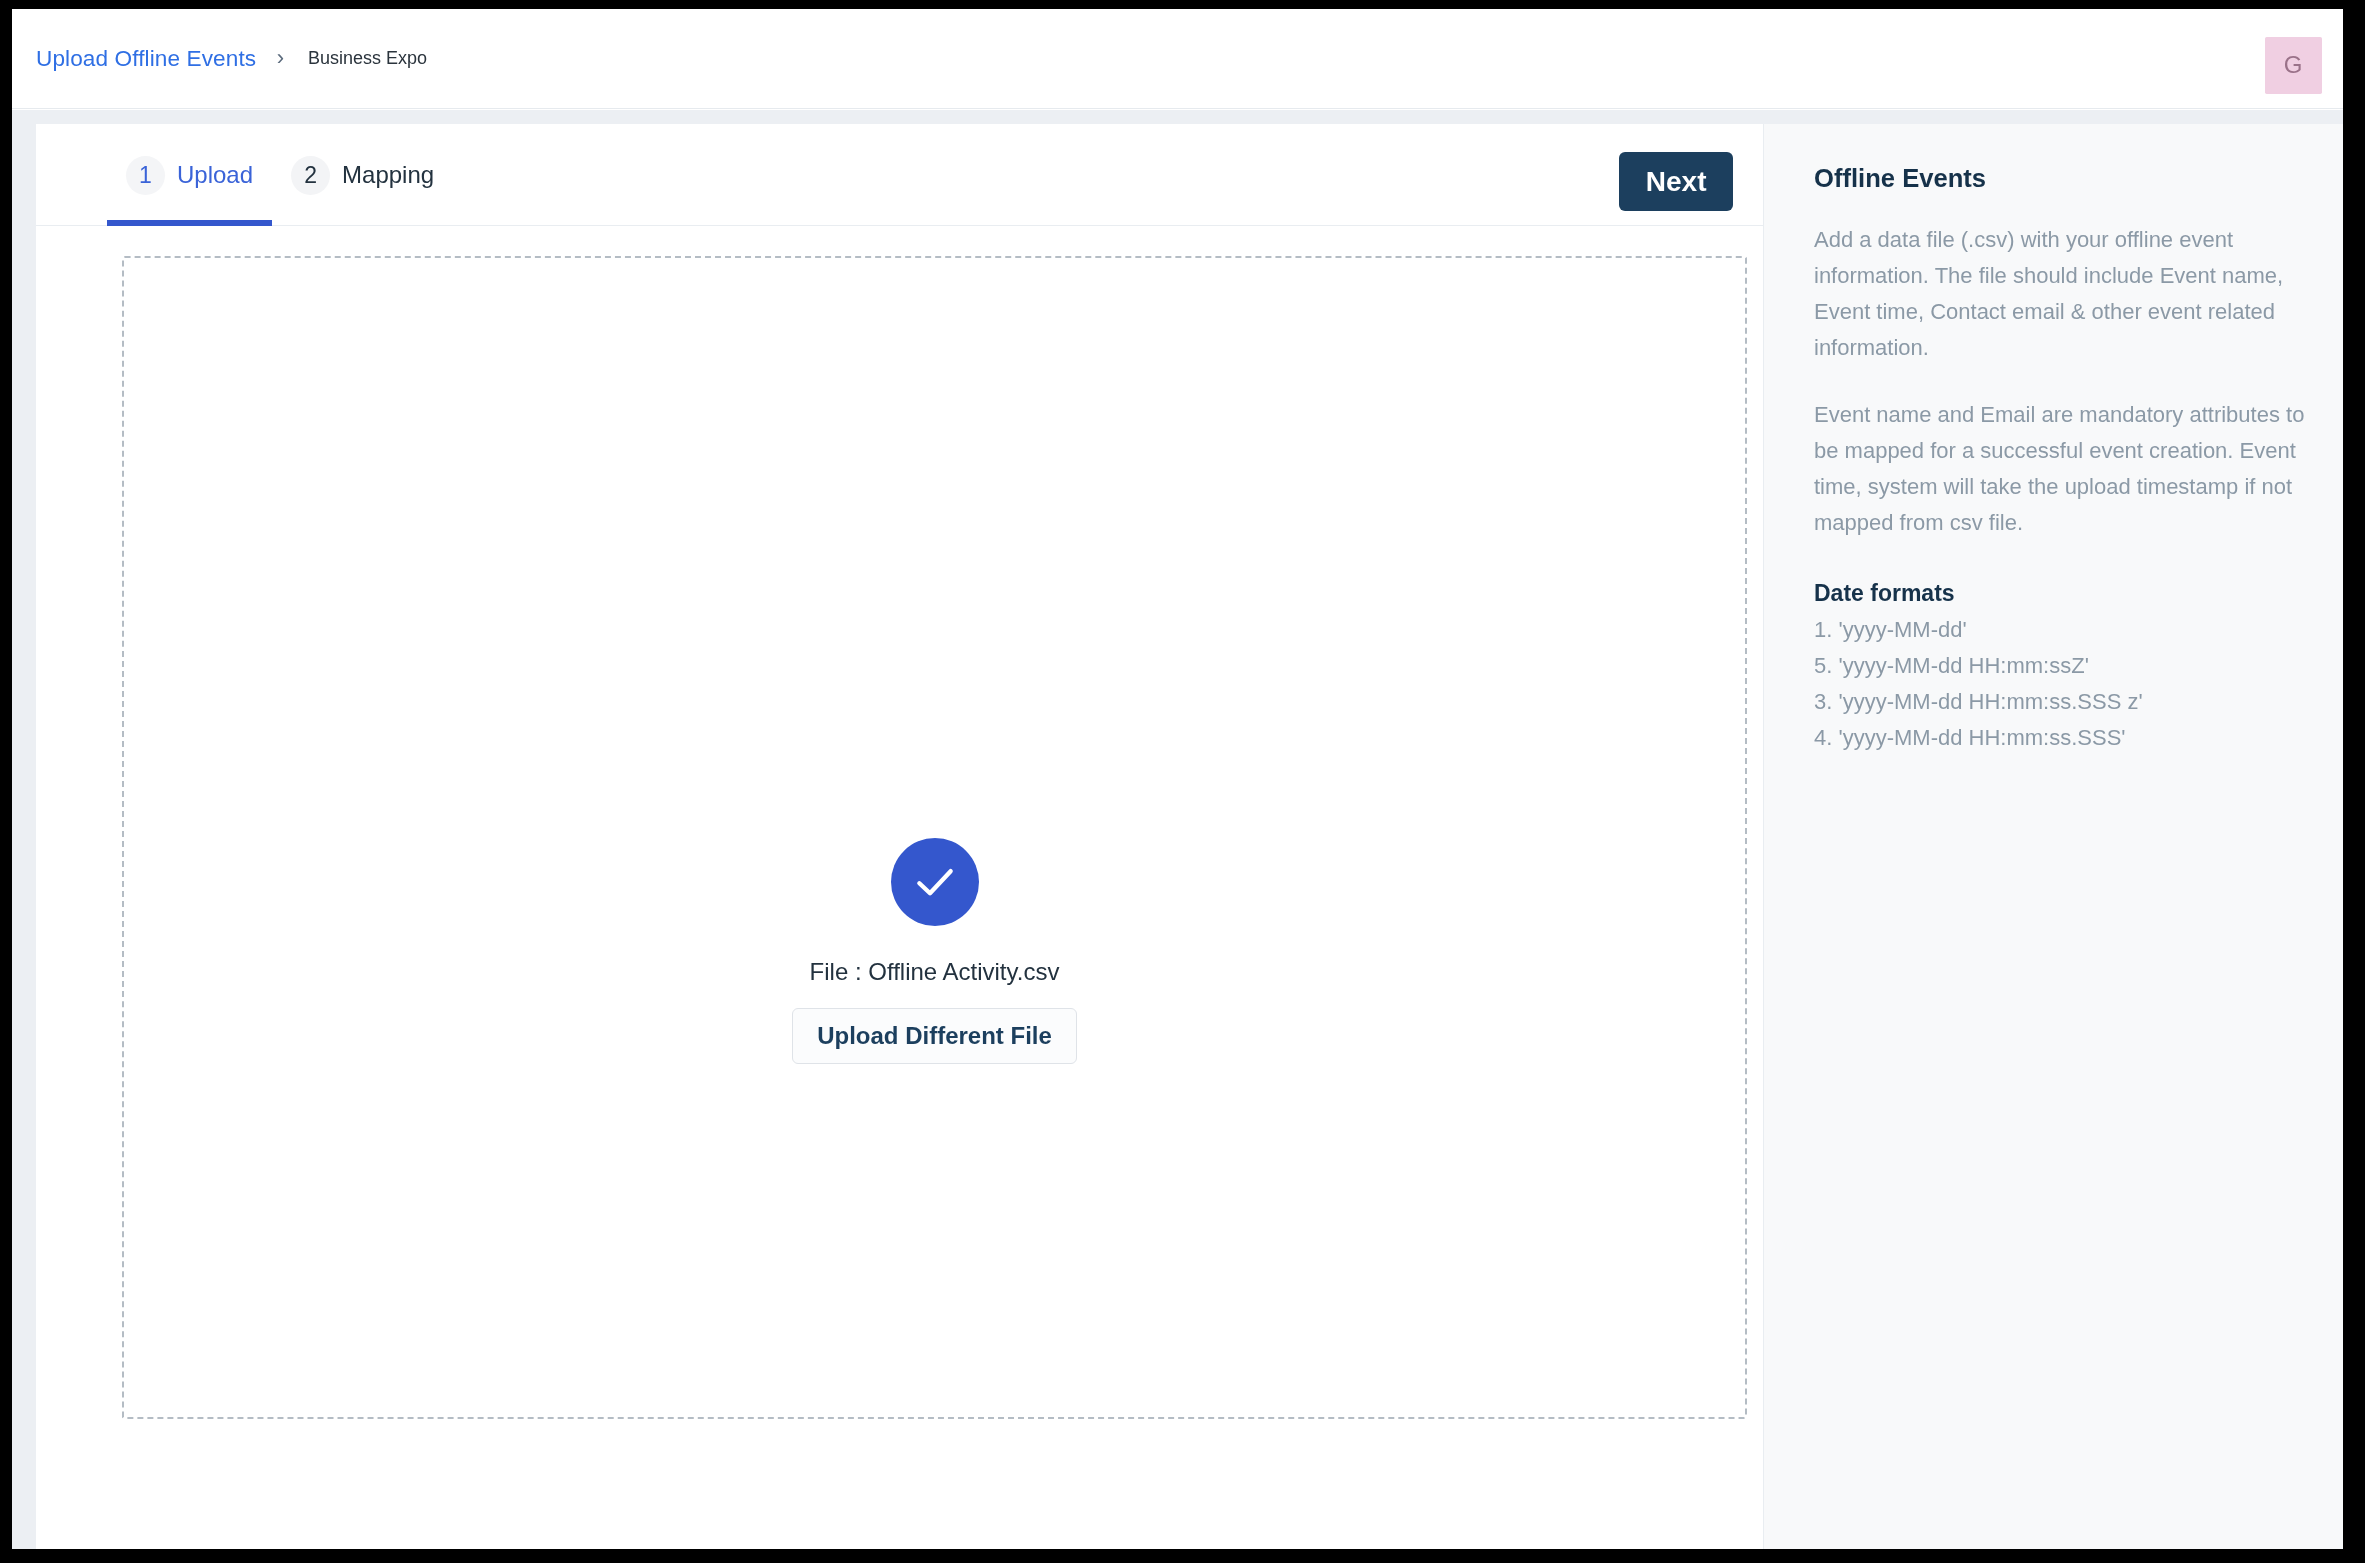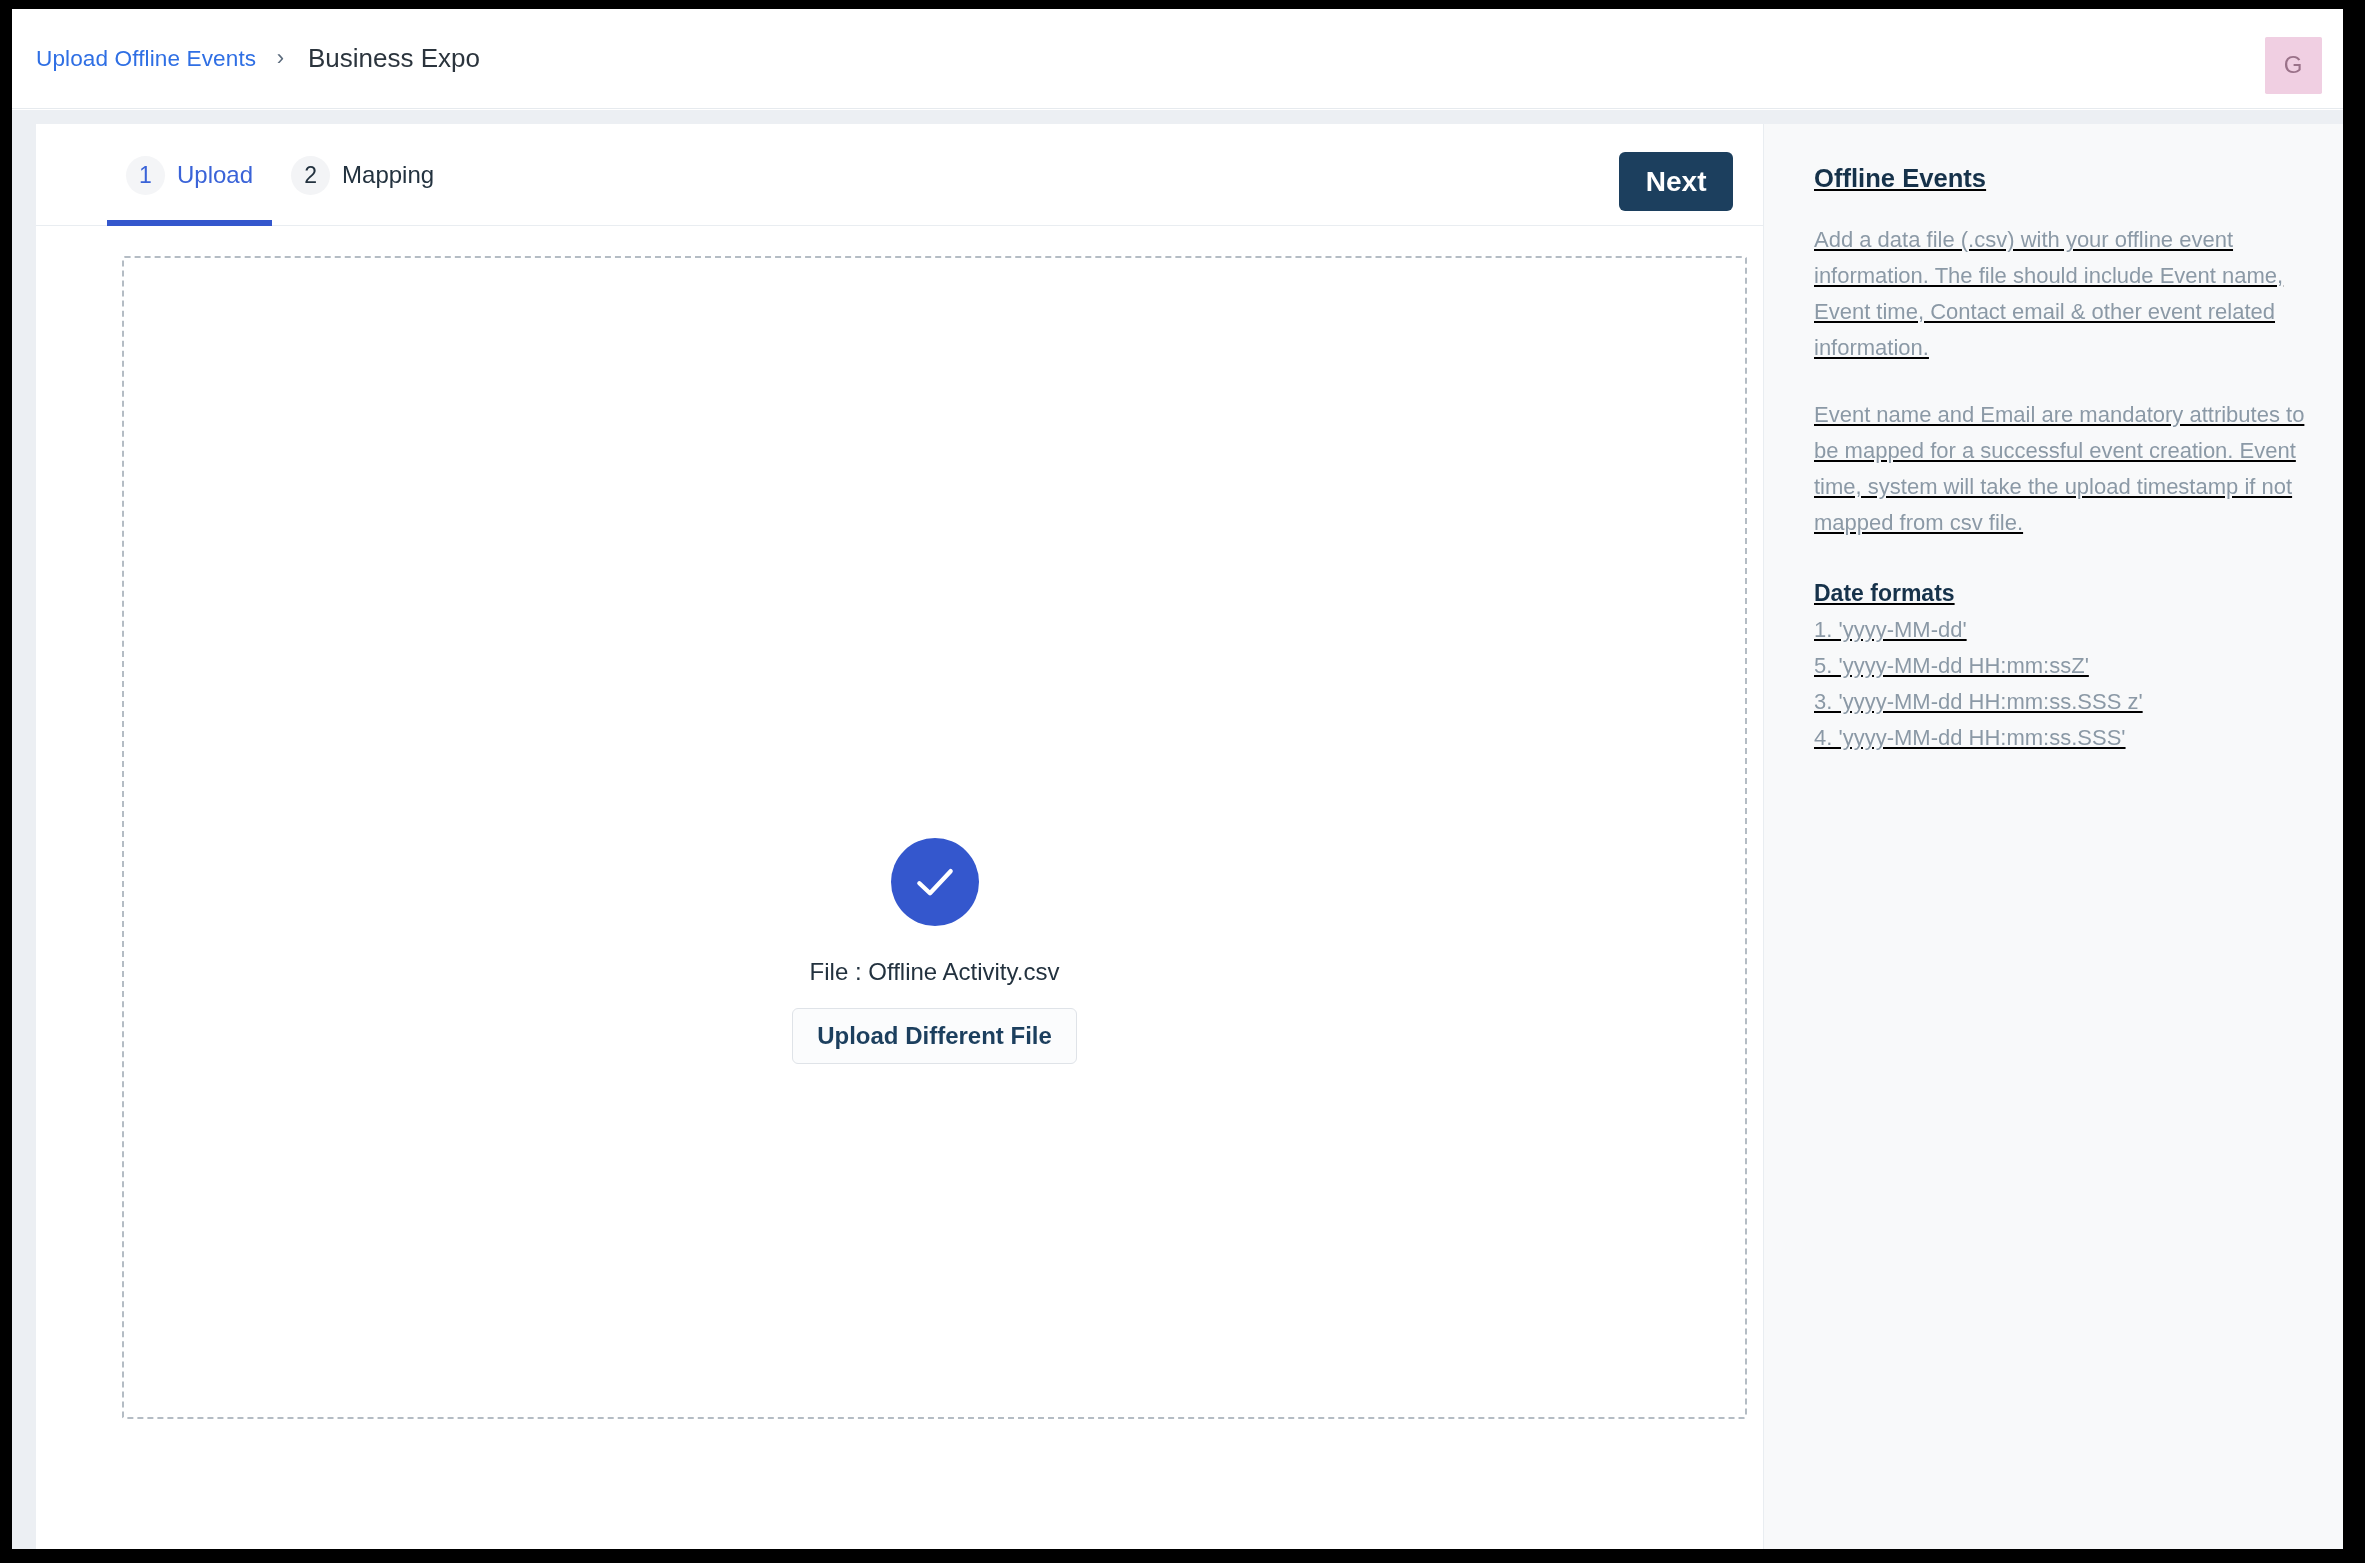--- a/index.html
+++ b/index.html
@@ -53,21 +53,21 @@
   }
 
   .crumb-sep {
     font-size: 22px;
     color: #5b6b7d;
     line-height: 1;
     padding-bottom: 1.7px;
   }
 
   .crumb-current {
-    font-size: 26px;
+    font-size: 18px;
     color: #2b343d;
     font-weight: 400;
     white-space: nowrap;
     margin-left: 3.4px;
   }
 
   #avatar {
     position: absolute;
     right: 21.3px;
     top: 28px;
@@ -237,21 +237,20 @@
   
   #info-panel {
     position: absolute;
     left: 1751px;
     top: 14.5px;
     width: 580px;
     height: 1425px;
     background: #f8f9fa;
     border-left: 0.9px solid #e9edf1;
     padding: 40px 37px 4px 50px;
-    text-decoration: underline;
   }
 
   #panel-title {
     font-size: 25.6px;
     font-weight: 700;
     color: #16324a;
     margin-bottom: 29px;
   }
 
   .panel-para {

